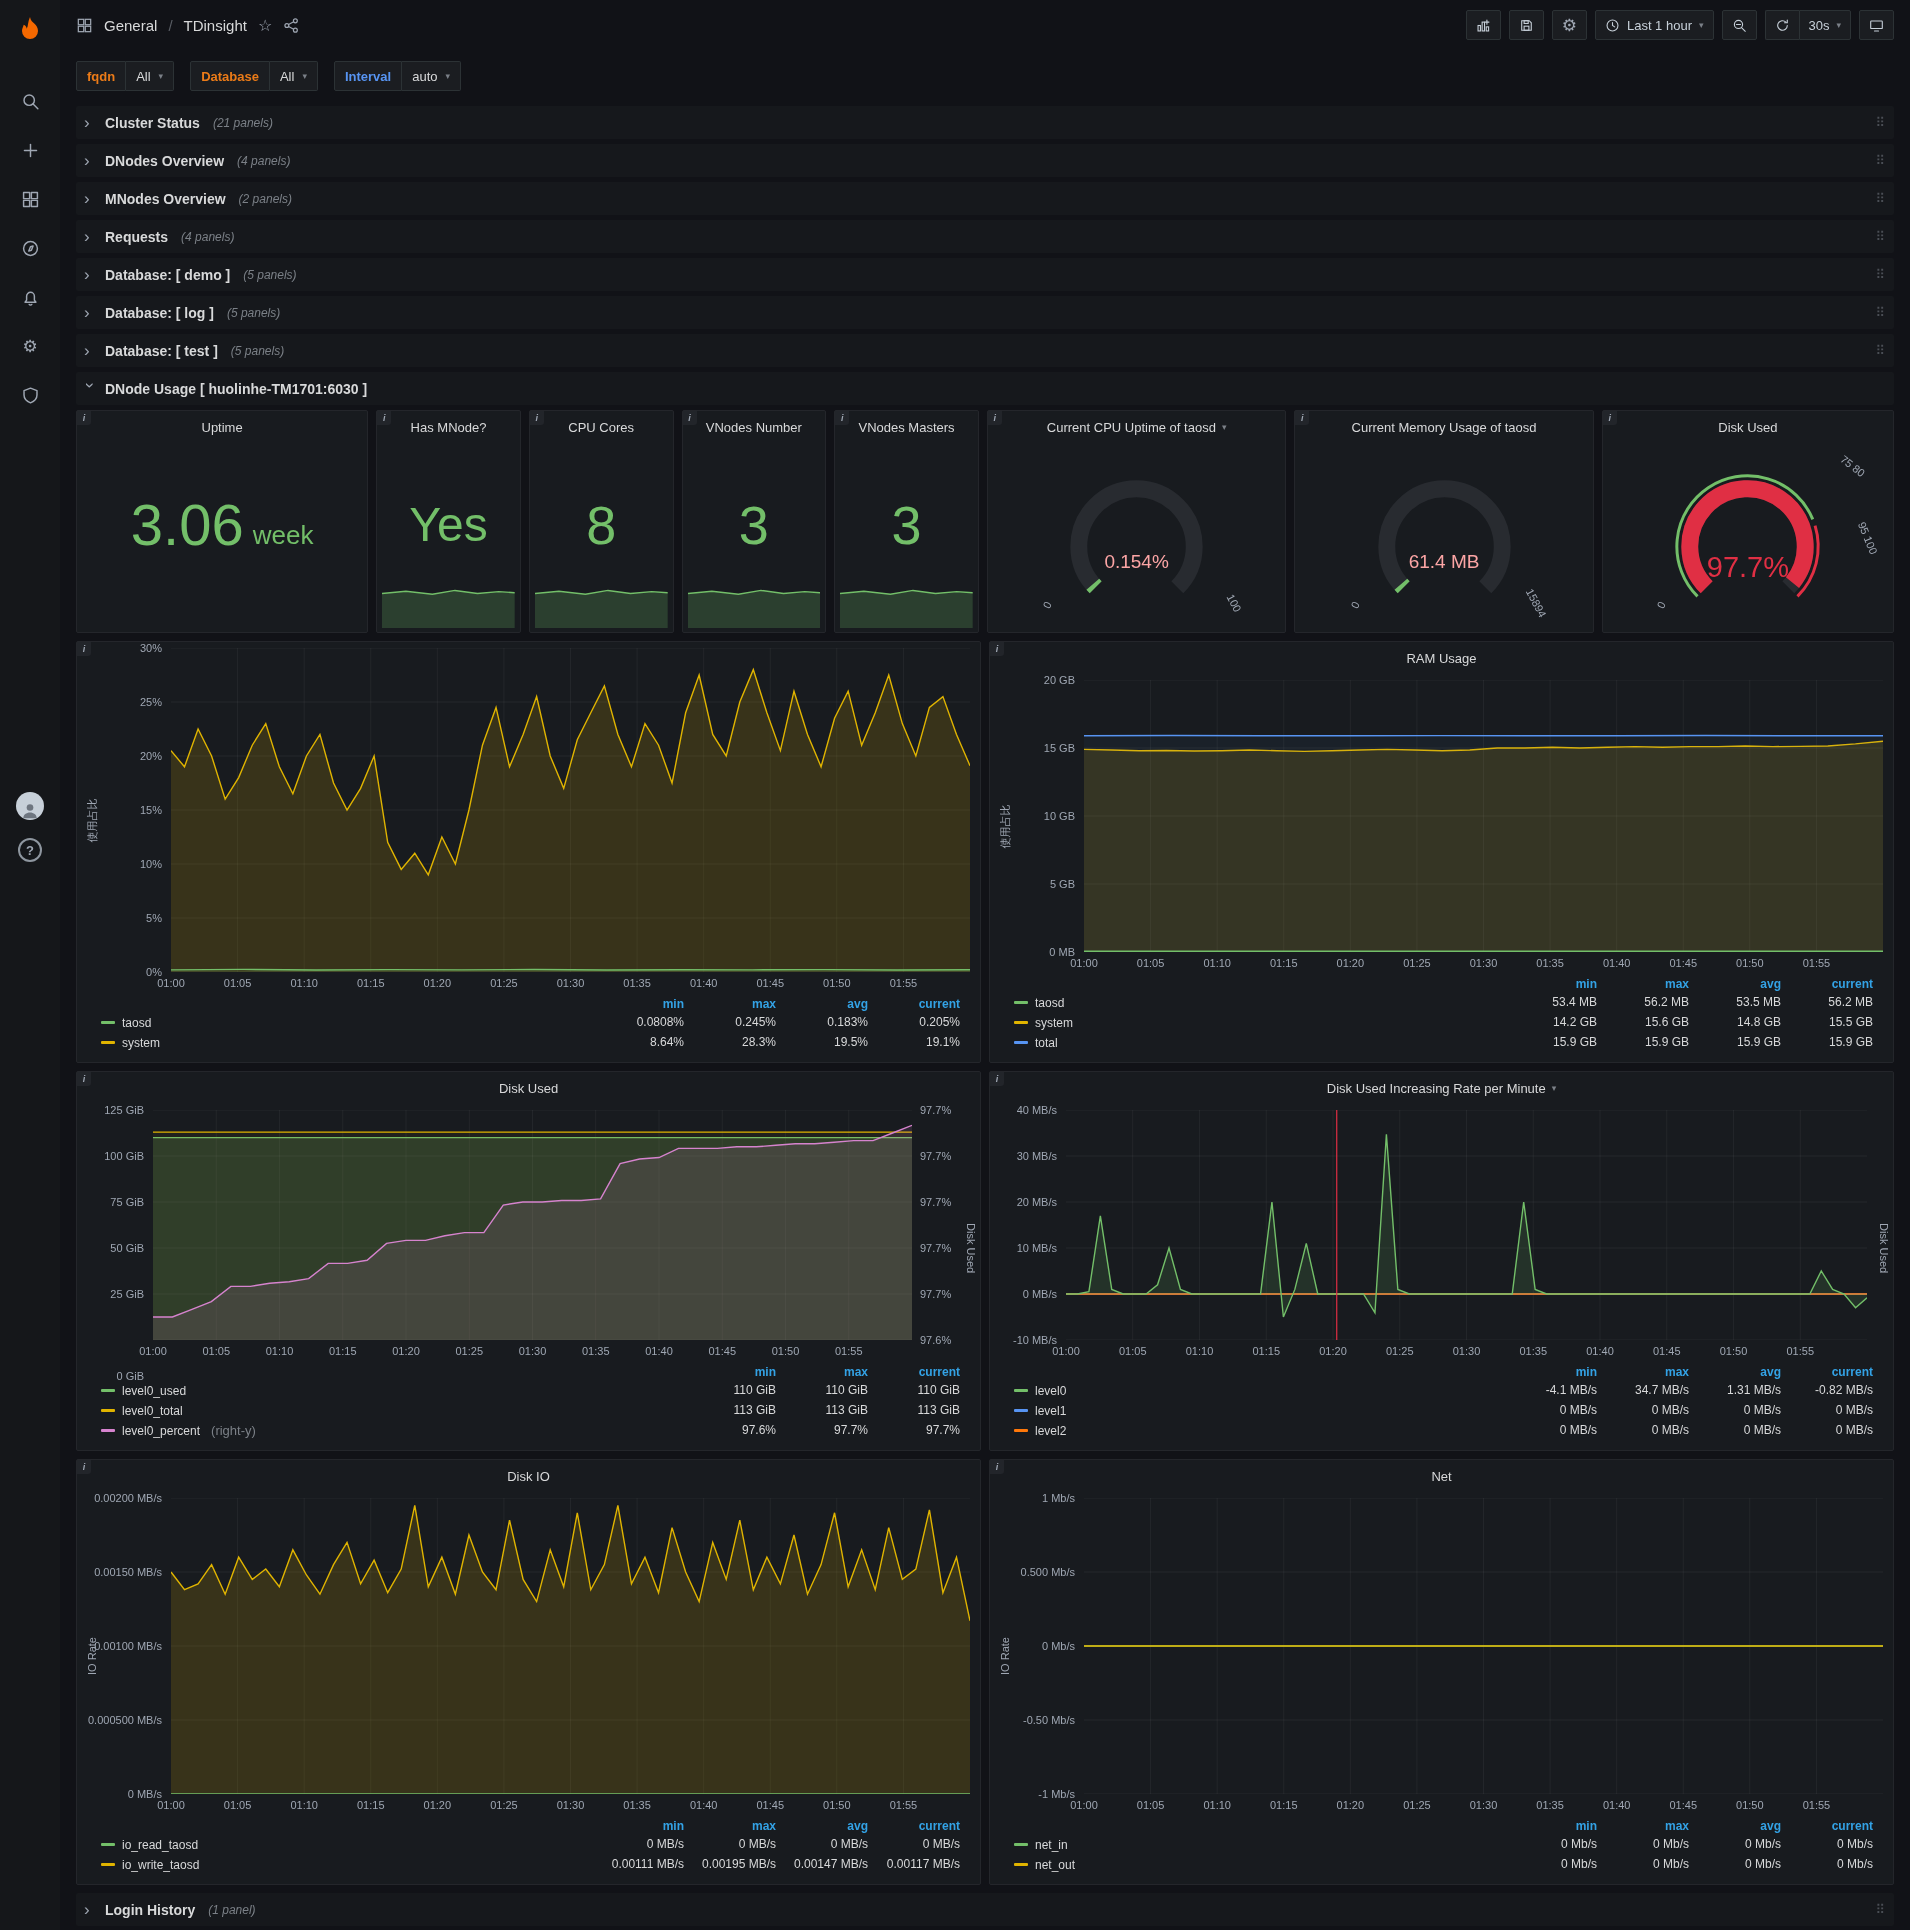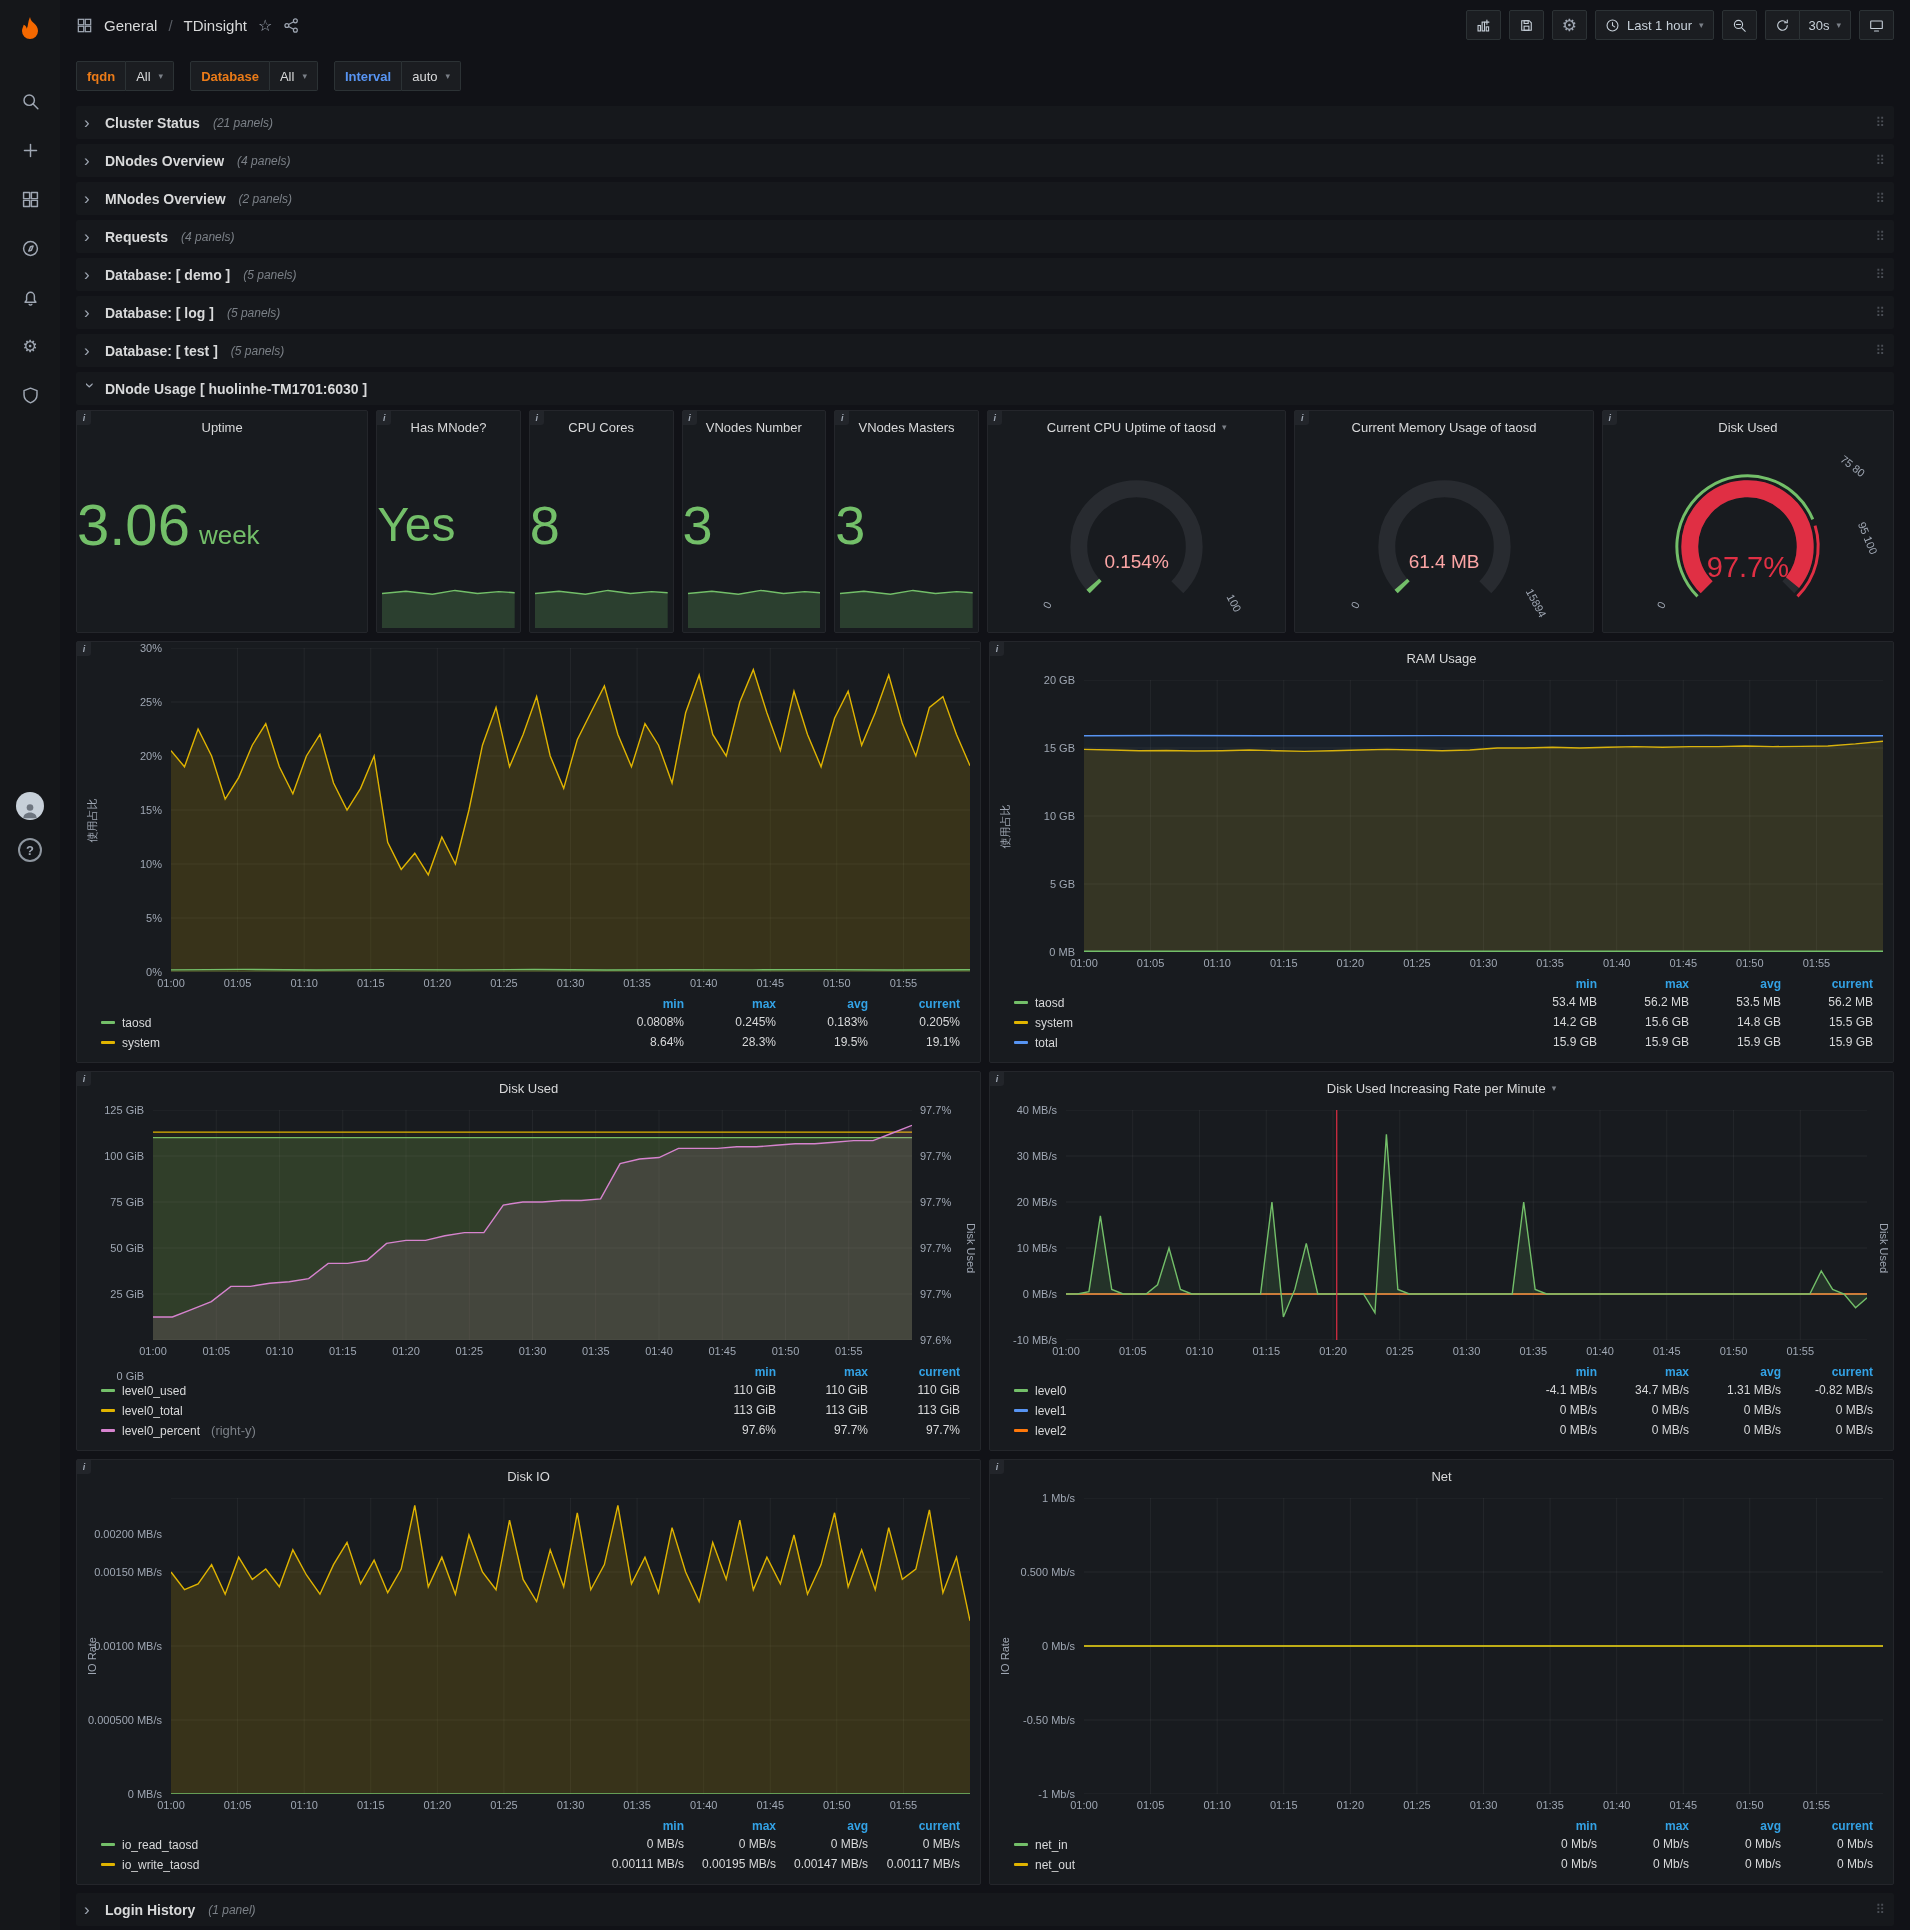--- a/index.html
+++ b/index.html
@@ -47,21 +47,21 @@
 .row-title{font-size:14px;font-weight:700;color:#d8d9da}
 .row-count{font-size:12px;font-style:italic;color:#7b8087;margin-left:4px}
 .row-drag{margin-left:auto;color:#4a4e55;font-size:13px;letter-spacing:1px;cursor:grab}
 
 .panel{background:#181b1f;border:1px solid #24262b;border-radius:2px;position:relative;display:flex;flex-direction:column;min-width:0}
 .panel-header{height:32px;display:flex;align-items:center;justify-content:center;flex:none;cursor:pointer}
 .panel-title{font-size:13px;font-weight:500;color:#d8d9da;display:flex;align-items:center;gap:6px;white-space:nowrap}
 .info-icon{position:absolute;top:0;left:0;width:14px;height:14px;background:#22252a;color:#9fa7b3;font-size:9px;font-style:italic;font-weight:700;display:flex;align-items:center;justify-content:center;border-radius:0 0 3px 0;z-index:2;cursor:pointer}
 
 .stat-row{display:flex;gap:8px;height:223px;margin-bottom:8px}
-.stat-panel .stat-body{flex:1;position:relative;display:flex;align-items:center;gap:9px;padding-bottom:26px}
+.stat-panel .stat-body{flex:1;position:relative;display:flex;align-items:center;justify-content:center;gap:9px;padding-bottom:26px}
 .stat-value{font-size:54px;font-weight:500;color:#73bf69;line-height:1}
 .stat-unit{font-size:26px;color:#73bf69;align-self:center;margin-top:22px}
 .spark{position:absolute;left:5px;right:5px;bottom:4px;height:46px}
 .spark svg{width:100%;height:100%}
 
 .gauge-body{flex:1;position:relative;display:flex;align-items:center;justify-content:center}
 .gauge-svg{width:213px;height:151px}
 .gauge-value{position:absolute;top:57%;left:0;right:0;text-align:center;font-size:19px;font-weight:500;color:#fca5a5}
 .gauge-value.red{color:#e02f44;font-size:29px}
 .gauge-min,.gauge-max,.gauge-tl{position:absolute;font-size:11px;color:#9fa7b3;white-space:nowrap}
@@ -825,21 +825,21 @@
           <span class="info-icon">i</span>
           <header class="panel-header">
               <h2 class="panel-title">Disk IO</h2>
             </header>
           <div class="chart-area">
             <div class="ylabel">
                 <span>IO Rate</span>
               </div>
             <div class="grid-wrap">
               <div class="y-axis">
-                  <span class="tick" style="top: 0%; margin-top: 36px;">0.00200 MB/s</span>
+                  <span class="tick" style="top: 0%;">0.00200 MB/s</span>
                   <span class="tick" style="top: 25%;">0.00150 MB/s</span>
                   <span class="tick" style="top: 50%;">0.00100 MB/s</span>
                   <span class="tick" style="top: 75%;">0.000500 MB/s</span>
                   <span class="tick" style="top: 100%;">0 MB/s</span>
                 </div>
               <div class="plot">
                   <svg viewBox="0 0 100 100" preserveAspectRatio="none">
                     <line x1="0" x2="100" y1="0.00" y2="0.00" stroke="rgba(255,255,255,0.06)" stroke-width="1" vector-effect="non-scaling-stroke"></line>
                     <line x1="0" x2="100" y1="25.00" y2="25.00" stroke="rgba(255,255,255,0.06)" stroke-width="1" vector-effect="non-scaling-stroke"></line>
                     <line x1="0" x2="100" y1="50.00" y2="50.00" stroke="rgba(255,255,255,0.06)" stroke-width="1" vector-effect="non-scaling-stroke"></line>

